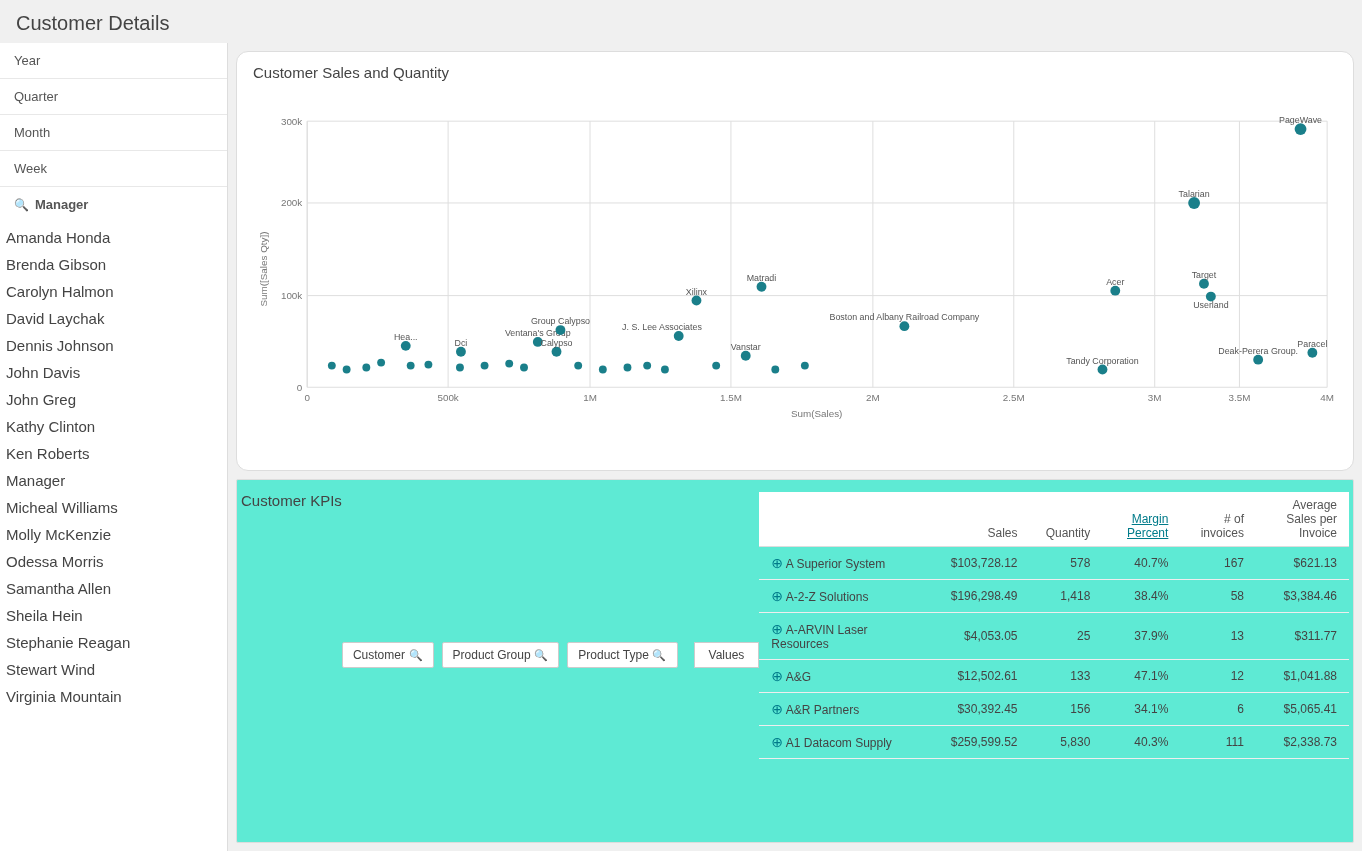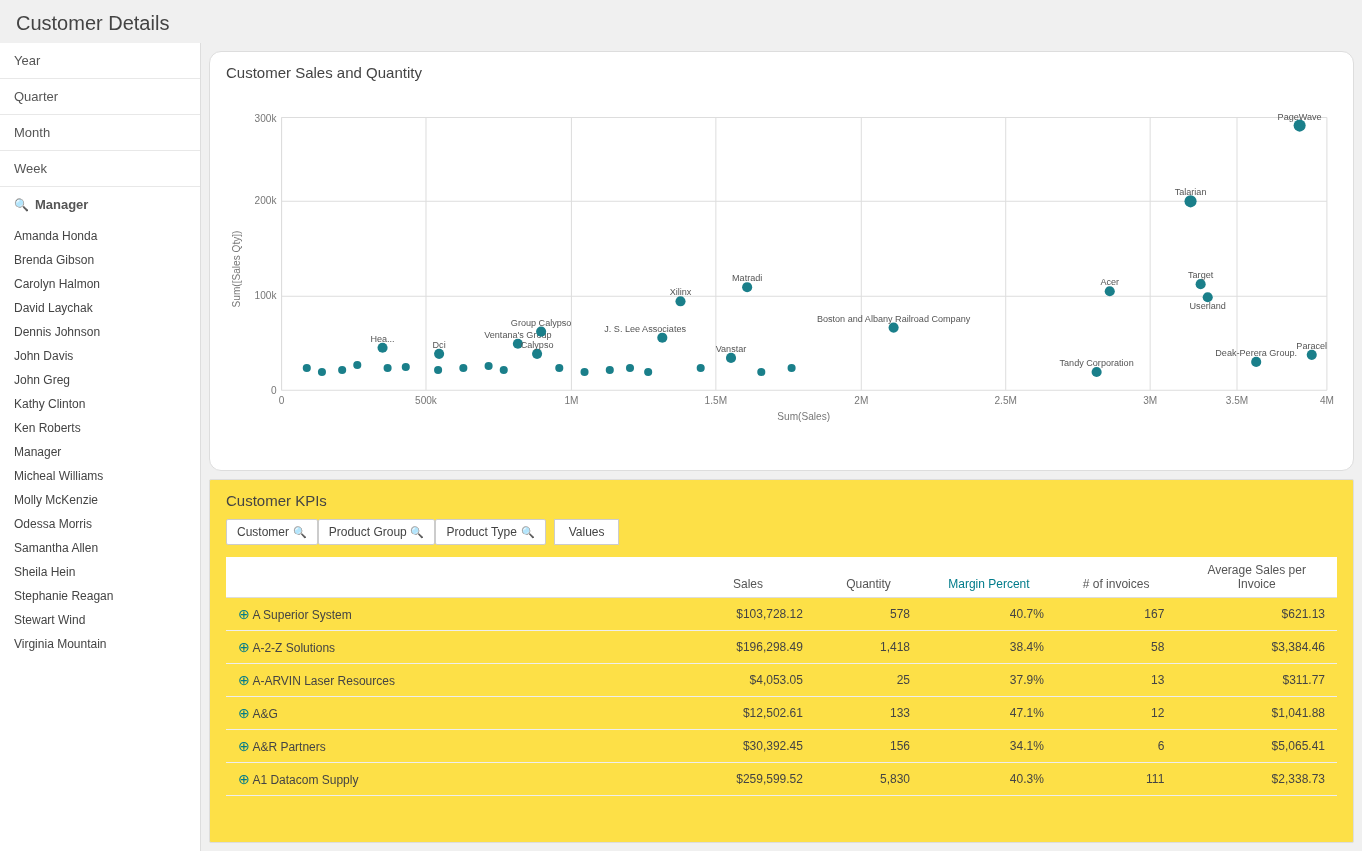--- a/index.html
+++ b/index.html
@@ -5,39 +5,39 @@
     * { box-sizing: border-box; margin: 0; padding: 0; }
     body { font-family: Arial, sans-serif; background: #f5f5f5; color: #333; font-size: 13px; }
 
     .app-container { display: flex; flex-direction: column; height: 851px; width: 1362px; background: #f0f0f0; }
 
     .page-title { padding: 12px 16px 8px; font-size: 20px; font-weight: 400; color: #444; background: #f0f0f0; }
 
     .main-layout { display: flex; flex: 1; overflow: hidden; }
 
     
-    .sidebar { width: 201px; background: #fff; border-right: 1px solid #ddd; display: flex; flex-direction: column; }
+    .sidebar { width: 228px; background: #fff; border-right: 1px solid #ddd; display: flex; flex-direction: column; }
 
     .filter-section { padding: 0; }
     .filter-item {
       padding: 10px 14px;
       border-bottom: 1px solid #e8e8e8;
       font-size: 13px;
       color: #555;
       cursor: pointer;
       background: #fff;
     }
 
     .manager-section { padding: 10px 14px 6px; }
     .manager-header { display: flex; align-items: center; gap: 6px; font-size: 13px; color: #555; font-weight: 600; margin-bottom: 6px; }
     .search-icon-sm { color: #888; font-size: 12px; }
     .manager-list-inner { }
     .manager-item {
-      padding: 5px 14px;
-      font-size: 12px;
+      padding: 5px 6px;
+      font-size: 15px;
       color: #444;
       cursor: pointer;
     }
 
     
     .content-area { flex: 1; display: flex; flex-direction: column; overflow: hidden; }
 
     
     .chart-panel {
       background: #fff;
@@ -48,33 +48,33 @@
       flex: 0 0 420px;
     }
     .chart-title { font-size: 15px; font-weight: 500; color: #444; margin-bottom: 8px; }
 
     .chart-area { position: relative; width: 100%; height: 360px; }
 
     svg.scatter { width: 100%; height: 100%; }
 
     
     .kpi-panel {
-      background: #fde047;
+      background: #5eead4;
       margin: 4px 8px 8px 8px;
       border: 1px solid #ddd;
       border-radius: 2px;
-      padding: 12px 16px;
+      padding: 12px 4px;
       flex: 1;
       overflow: hidden;
       display: flex;
-      flex-direction: column;
+      flex-direction: row;
     }
     .kpi-title { font-size: 15px; font-weight: 500; color: #444; margin-bottom: 10px; }
 
-    .kpi-filters { display: flex; align-items: center; margin-bottom: 12px; }
+    .kpi-filters { display: flex; align-items: center; gap: 8px; margin-bottom: 12px; }
     .filter-pill {
       display: flex; align-items: center; gap: 4px;
       padding: 5px 10px;
       border: 1px solid #ccc;
       border-radius: 2px;
       background: #fff;
       font-size: 12px;
       color: #444;
       cursor: pointer;
     }
@@ -87,21 +87,21 @@
       font-size: 12px;
       color: #444;
       cursor: pointer;
       margin-left: 8px;
     }
 
     .kpi-table-wrapper { overflow-y: auto; flex: 1; }
     .kpi-table { width: 100%; border-collapse: collapse; }
 
     .kpi-table th {
-      text-align: center;
+      text-align: right;
       font-size: 12px;
       font-weight: 400;
       color: #555;
       padding: 6px 12px;
       border-bottom: 1px solid #ddd;
       background: #fff;
       vertical-align: bottom;
     }
     .kpi-table th.left { text-align: left; }
     .kpi-table th.teal { color: #007b8a; }
@@ -113,21 +113,21 @@
       text-align: right;
       color: #444;
     }
     .kpi-table td.left { text-align: left; }
 
     .plus-icon { color: #007b8a; font-size: 14px; cursor: pointer; }
 
     .col-customer { width: 340px; }
     .col-sales { width: 100px; }
     .col-qty { width: 80px; }
-    .col-margin { width: 100px; }
+    .col-margin { width: 100px; text-decoration: underline; }
     .col-invoices { width: 90px; }
     .col-avg { width: 120px; }
 
     .sidebar-inner { display: flex; flex-direction: column; height: 100%; }
     .manager-list-wrapper { flex: 1; overflow-y: auto; position: relative; }
   </style>
 </head>
 <body>
 
 <div class="app-container">

